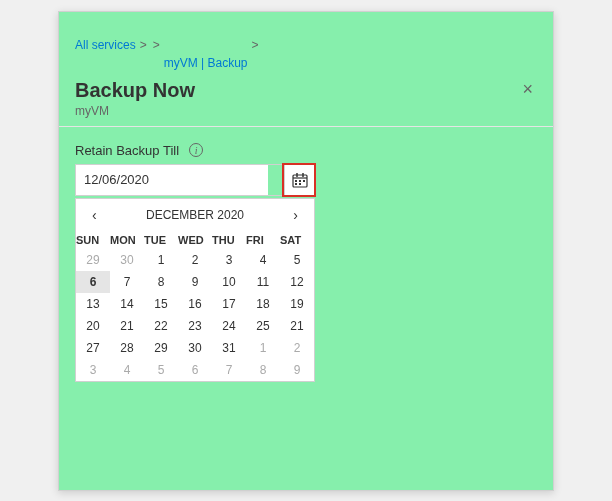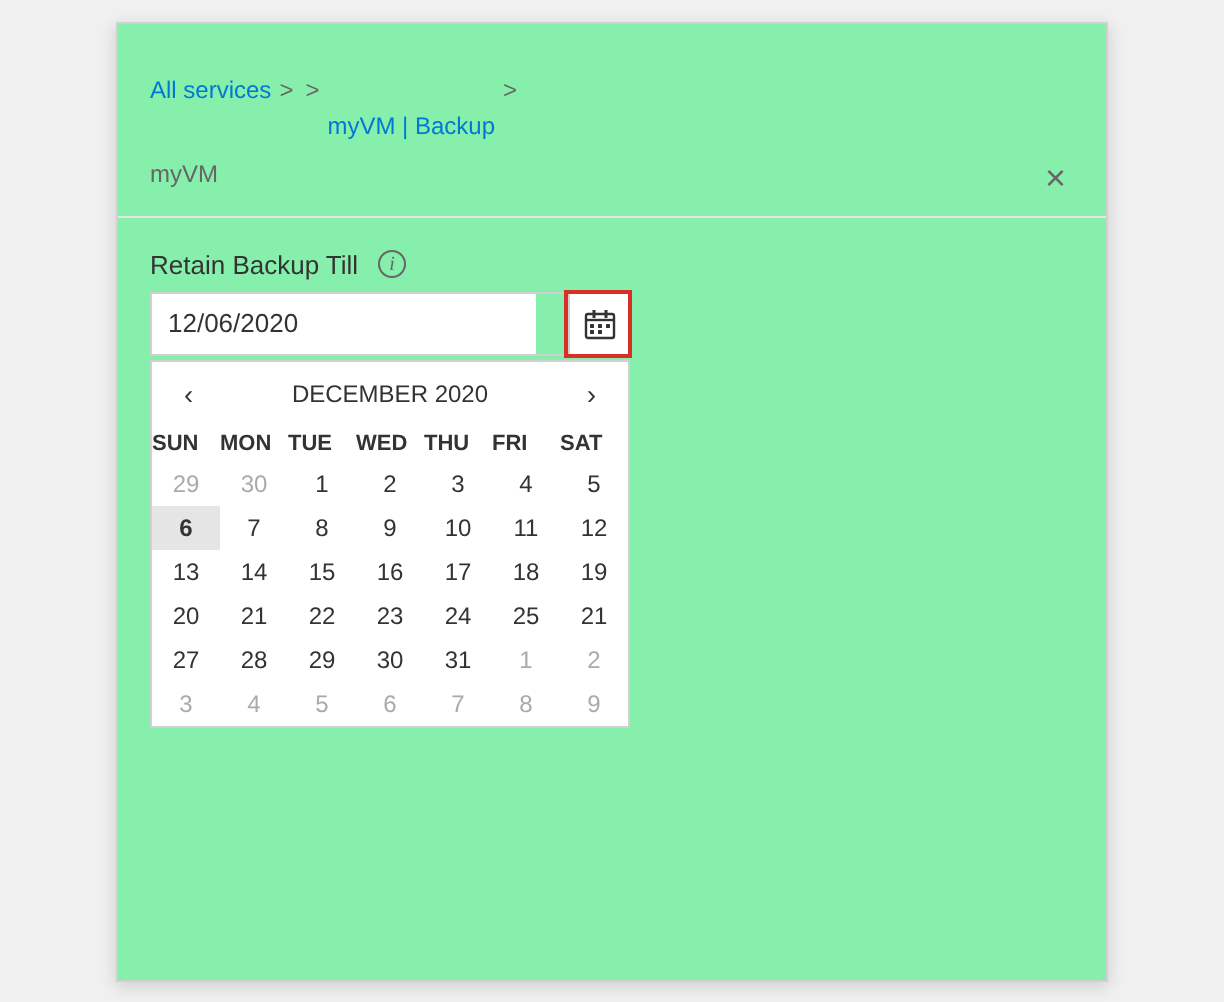--- a/index.html
+++ b/index.html
@@ -215,20 +215,21 @@
   <div class="breadcrumb">
     <a>All services</a>
     <span class="sep">&gt;</span>
     <span class="sep">&gt;</span>
     <a class="current">myVM | Backup</a>
     <span class="sep">&gt;</span>
   </div>
 
   <div class="panel-header">
     <div class="panel-title-block">
+      <div class="panel-title">Backup Now</div>
       <div class="panel-subtitle">myVM</div>
     </div>
     <button class="close-btn">×</button>
   </div>
 
   <div class="panel-body">
 
     <div class="field-label">
       <span>Retain Backup Till</span>
       <span class="info-icon">i</span>

